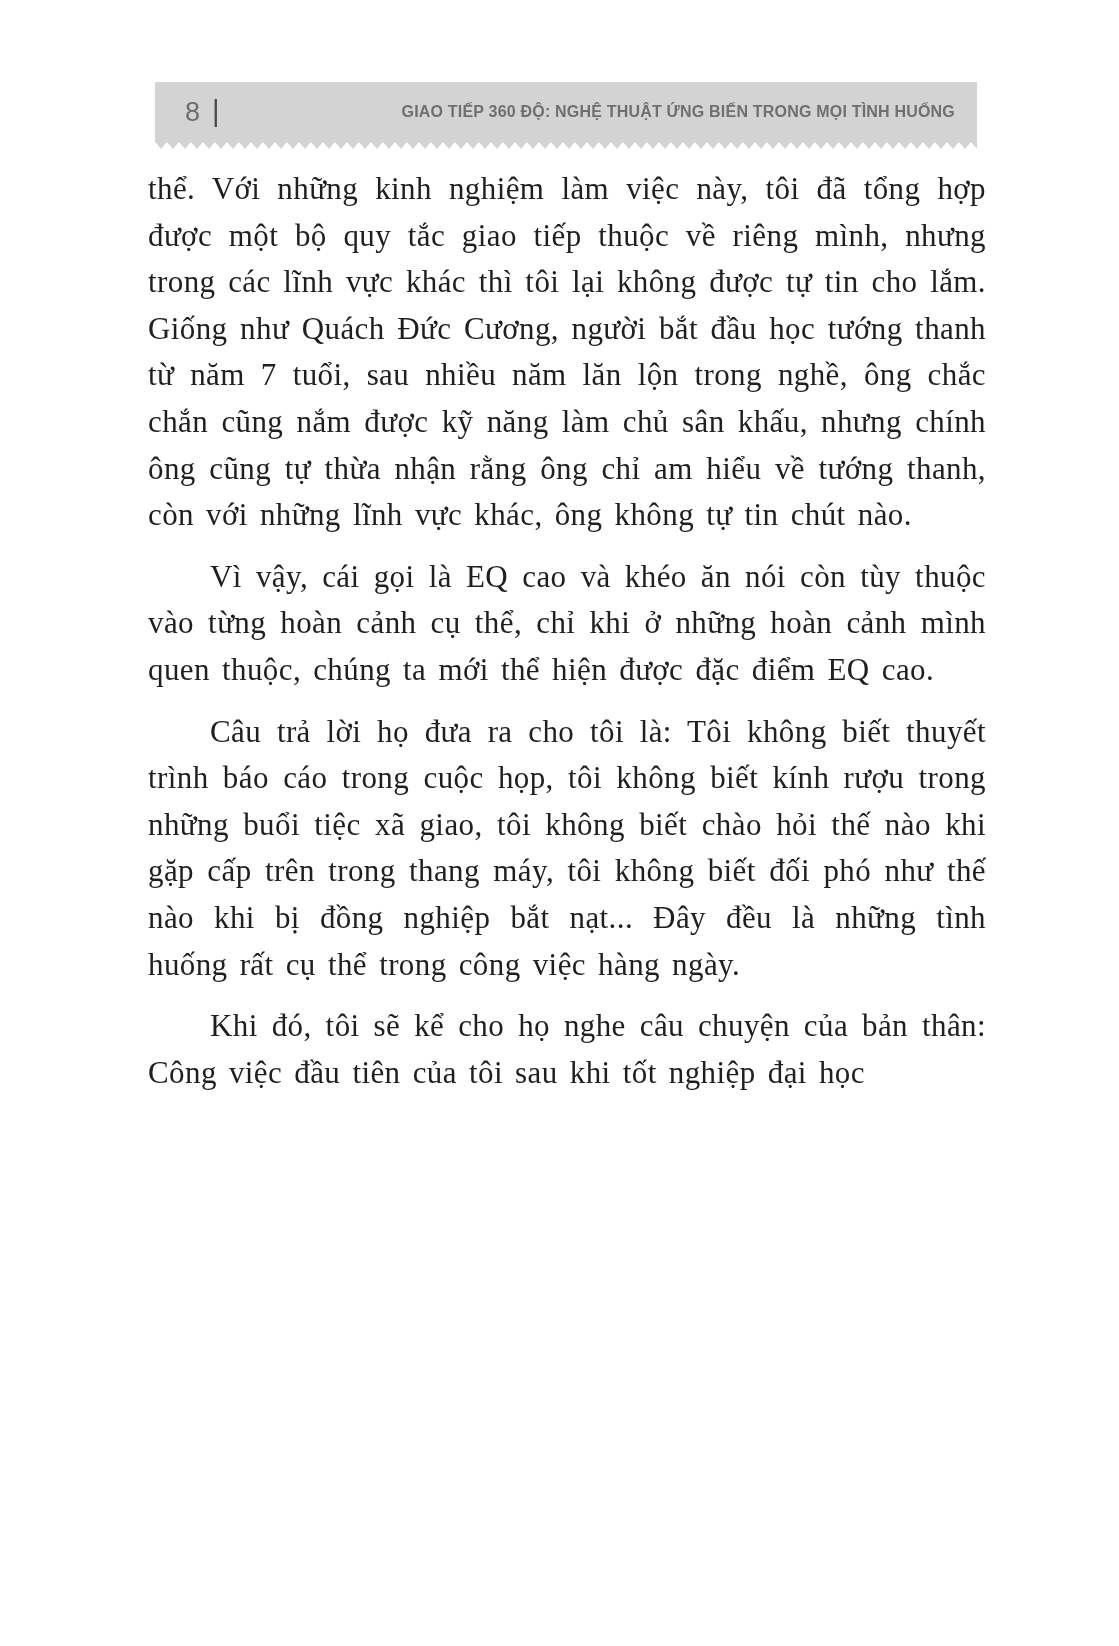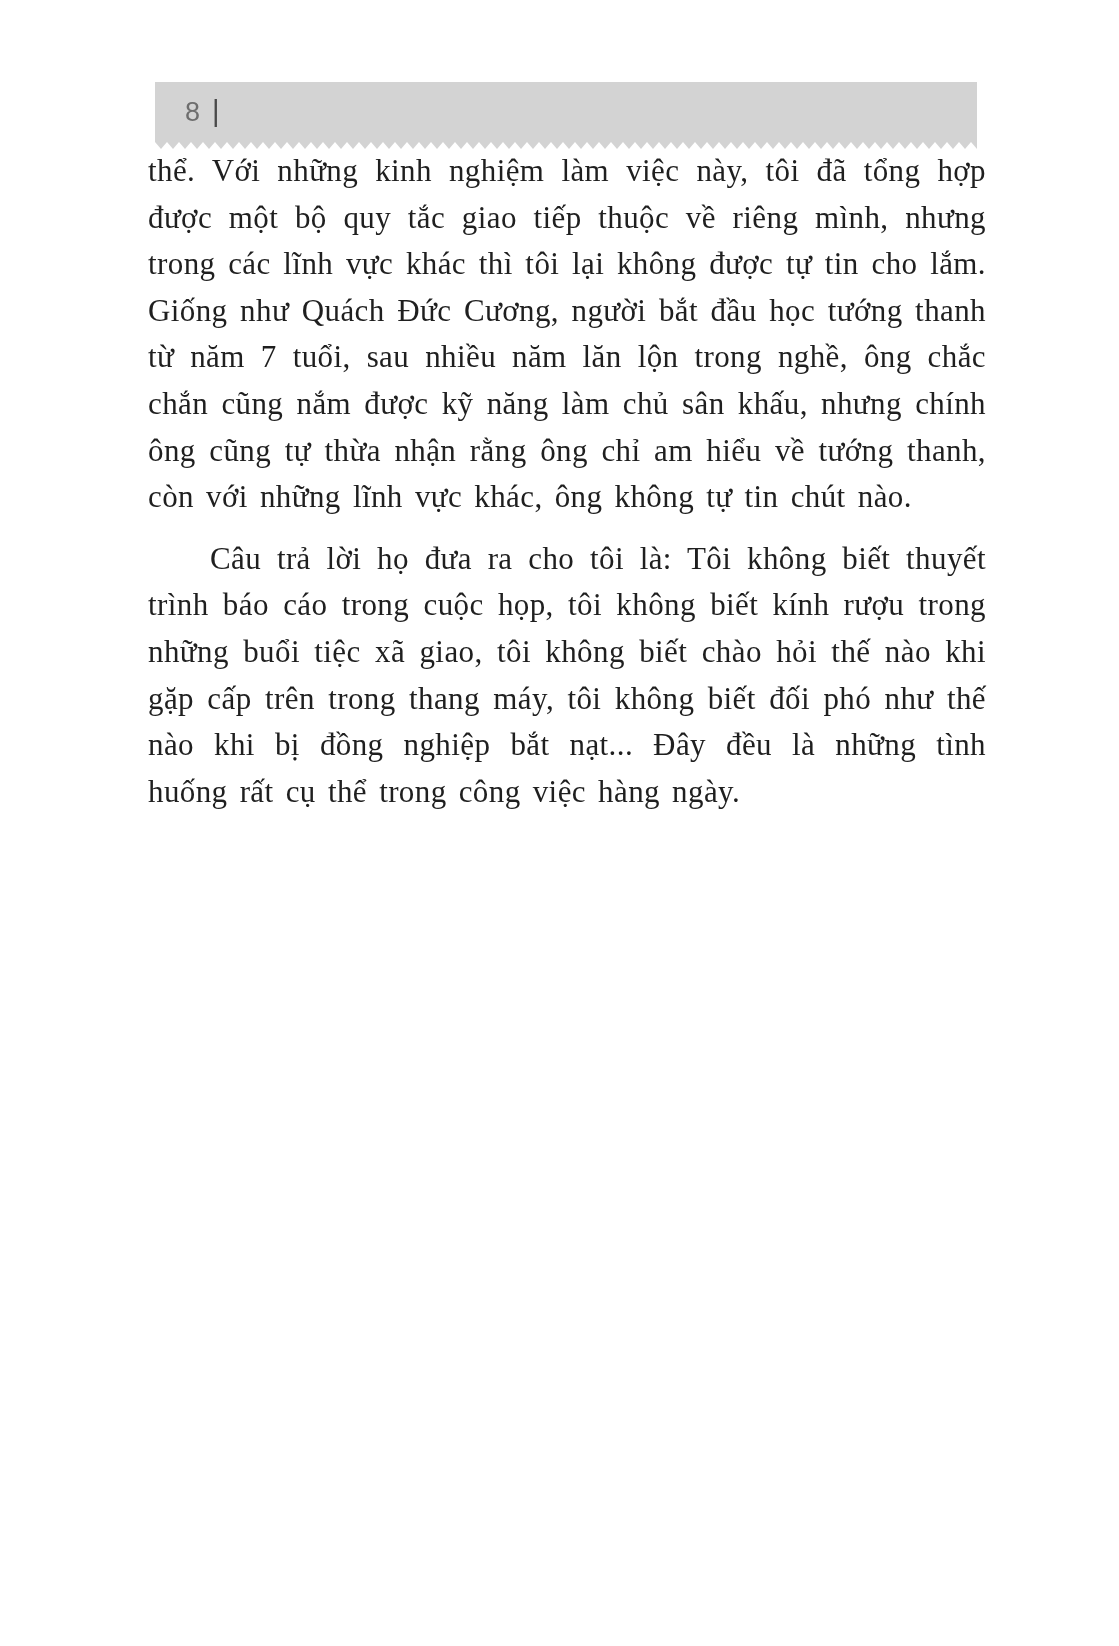--- a/index.html
+++ b/index.html
@@ -53,21 +53,21 @@
     top: 100%;
     width: 100%;
     height: 8px;
     display: block;
   }
 
   
   .page-body {
     position: absolute;
     left: 148px;
-    top: 148px;
+    top: 166px;
     width: 838px;
     color: #1f1f1f;
     font-size: 31px;
     line-height: 46.6px;
     letter-spacing: 0.4px;
     word-spacing: 4px;
     text-align: justify;
   }
   .page-body p {
     margin: 0 0 15px 0;
@@ -78,28 +78,31 @@
   }
 </style>
 </head>
 <body>
 
 <div class="page">
 
   <div class="running-header">
     <span class="pagenum">8</span>
     <span class="sep">|</span>
+    <span class="running-title">GIAO TIẾP 360 ĐỘ: NGHỆ THUẬT ỨNG BIẾN TRONG MỌI TÌNH HUỐNG</span>
     <svg class="teeth" xmlns="http://www.w3.org/2000/svg" preserveAspectRatio="none">
       <defs>
         <pattern id="saw" width="12" height="8" patternUnits="userSpaceOnUse">
           <path d="M0,0 L6,7 L12,0 Z" fill="#d3d3d3"></path>
         </pattern>
       </defs>
       <rect x="0" y="0" width="100%" height="8" fill="url(#saw)"></rect>
     </svg>
   </div>
 
   <div class="page-body">
     <p class="no-indent">thể. Với những kinh nghiệm làm việc này, tôi đã tổng hợp được một bộ quy tắc giao tiếp thuộc về riêng mình, nhưng trong các lĩnh vực khác thì tôi lại không được tự tin cho lắm. Giống như Quách Đức Cương, người bắt đầu học tướng thanh từ năm 7 tuổi, sau nhiều năm lăn lộn trong nghề, ông chắc chắn cũng nắm được kỹ năng làm chủ sân khấu, nhưng chính ông cũng tự thừa nhận rằng ông chỉ am hiểu về tướng thanh, còn với những lĩnh vực khác, ông không tự tin chút nào.</p>
+    <p>Vì vậy, cái gọi là EQ cao và khéo ăn nói còn tùy thuộc vào từng hoàn cảnh cụ thể, chỉ khi ở những hoàn cảnh mình quen thuộc, chúng ta mới thể hiện được đặc điểm EQ cao.</p>
     <p>Câu trả lời họ đưa ra cho tôi là: Tôi không biết thuyết trình báo cáo trong cuộc họp, tôi không biết kính rượu trong những buổi tiệc xã giao, tôi không biết chào hỏi thế nào khi gặp cấp trên trong thang máy, tôi không biết đối phó như thế nào khi bị đồng nghiệp bắt nạt... Đây đều là những tình huống rất cụ thể trong công việc hàng ngày.</p>
+    <p>Khi đó, tôi sẽ kể cho họ nghe câu chuyện của bản thân: Công việc đầu tiên của tôi sau khi tốt nghiệp đại học</p>
   </div>
 
 </div>
 
 </body></html>

